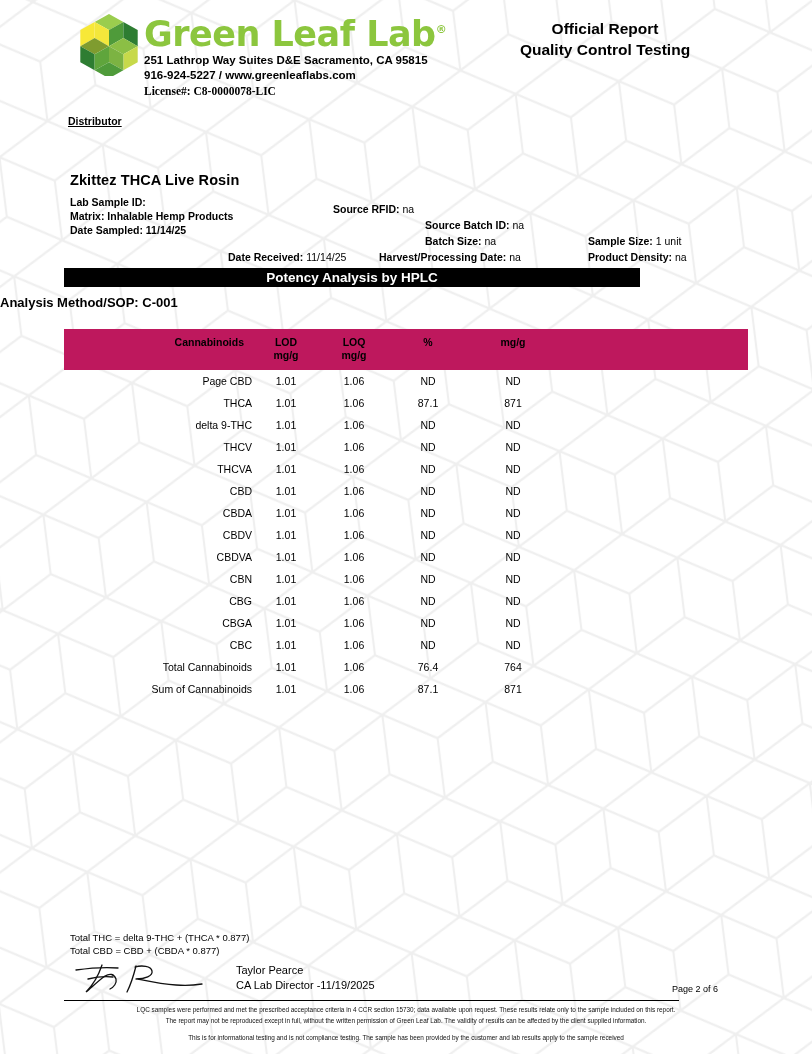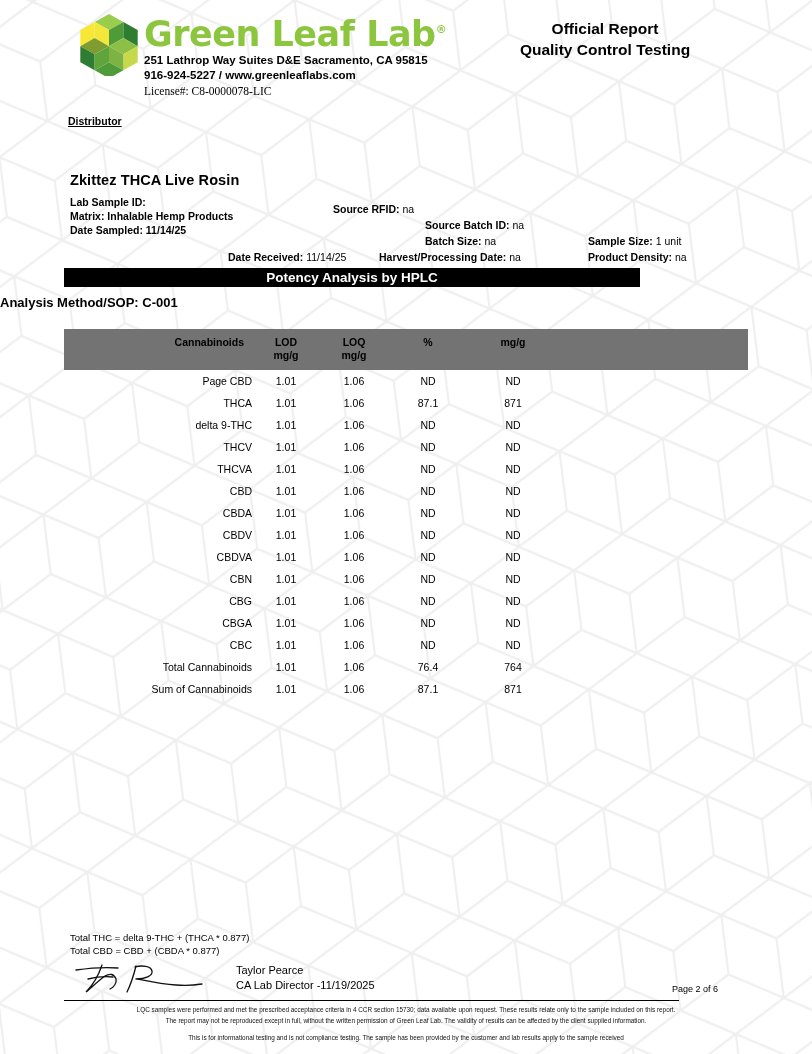--- a/index.html
+++ b/index.html
@@ -67,21 +67,21 @@
     font-weight: bold;
     color: #000;
     line-height: 15px;
     margin-top: 1px;
     white-space: nowrap;
   }
   .addr2 { margin-top: 0px; }
   .license {
     font-family: "Liberation Serif", serif;
     font-size: 11.5px;
-    font-weight: normal;
+    font-weight: bold;
     line-height: 15px;
     margin-top: 1px;
     white-space: nowrap;
   }
   .report-title {
     position: absolute;
     left: 455px;
     top: 18px;
     width: 300px;
     text-align: center;
@@ -157,21 +157,21 @@
     left: 64px; top: 329px;
     width: 684px;
     z-index: 2;
   }
   table.results {
     border-collapse: collapse;
     width: 684px;
     table-layout: fixed;
     font-size: 10.5px;
   }
-  table.results thead tr { background: #737373; }
+  table.results thead tr { background: #be185d; }
   table.results thead th {
     font-weight: bold;
     padding: 7px 0 8px 0;
     vertical-align: top;
     line-height: 13px;
   }
   table.results thead th .unit { display: block; font-weight: bold; }
   table.results tbody td {
     padding: 4px 0;
     line-height: 14px;

